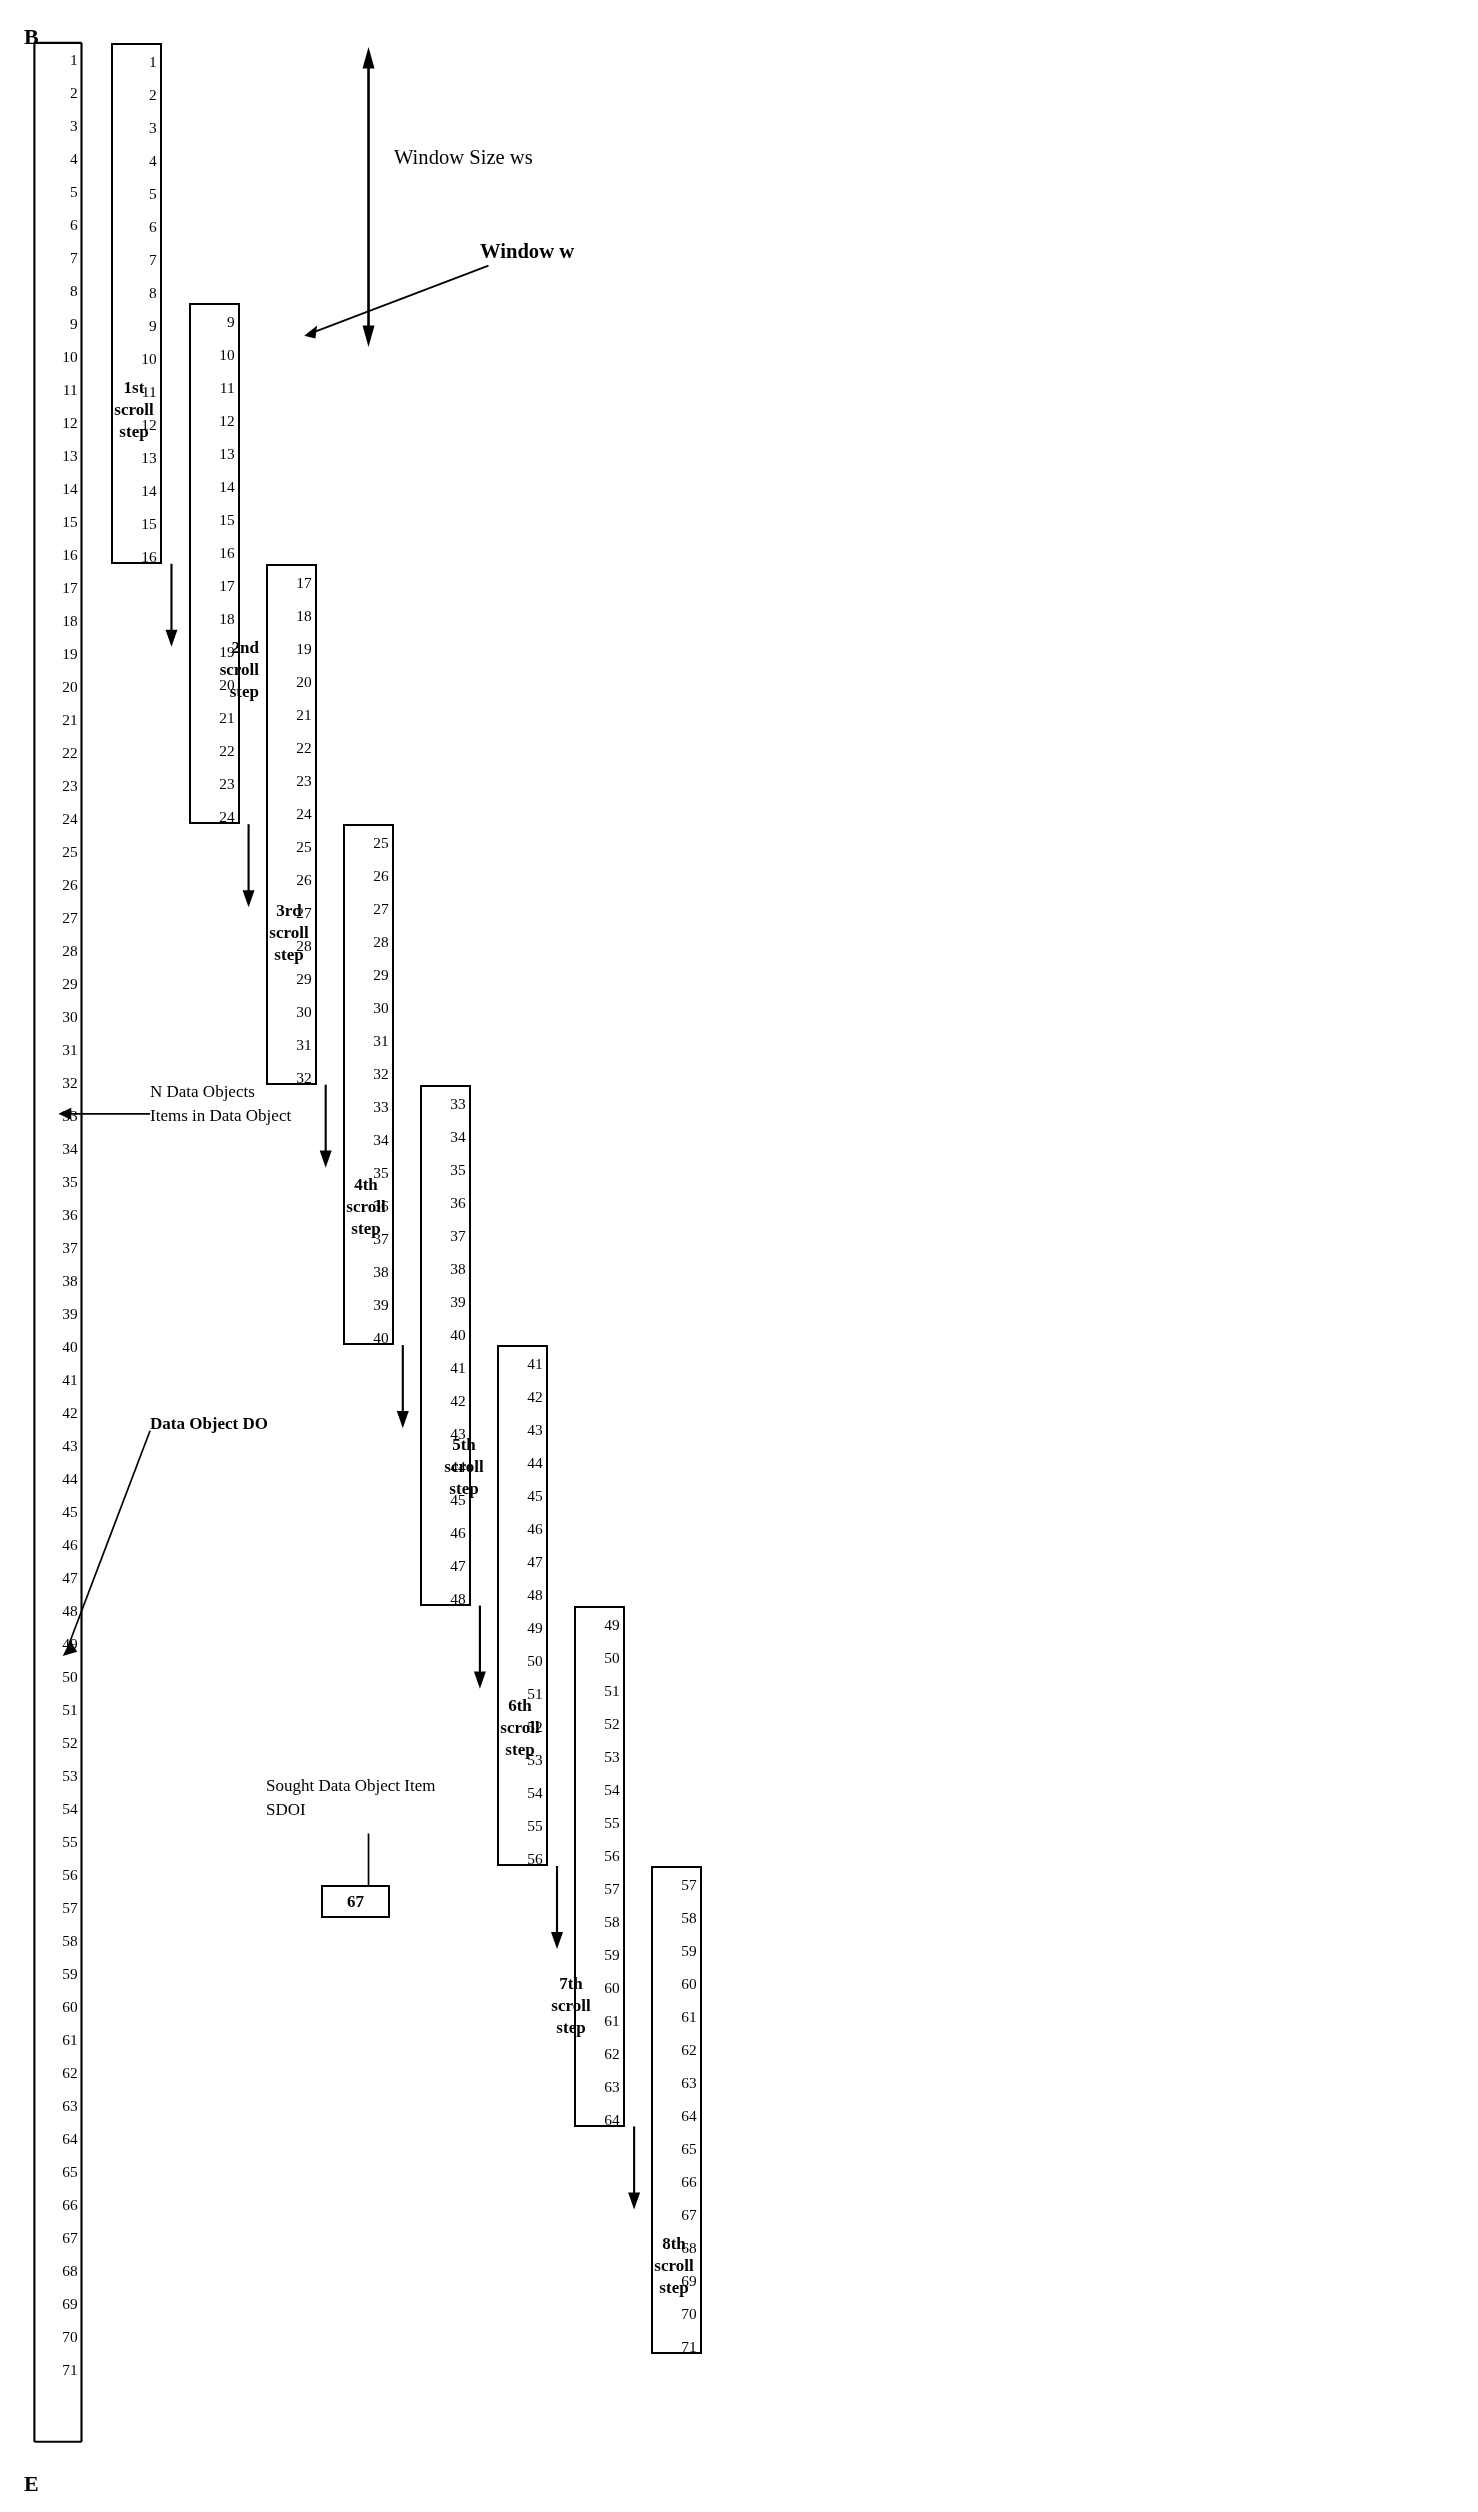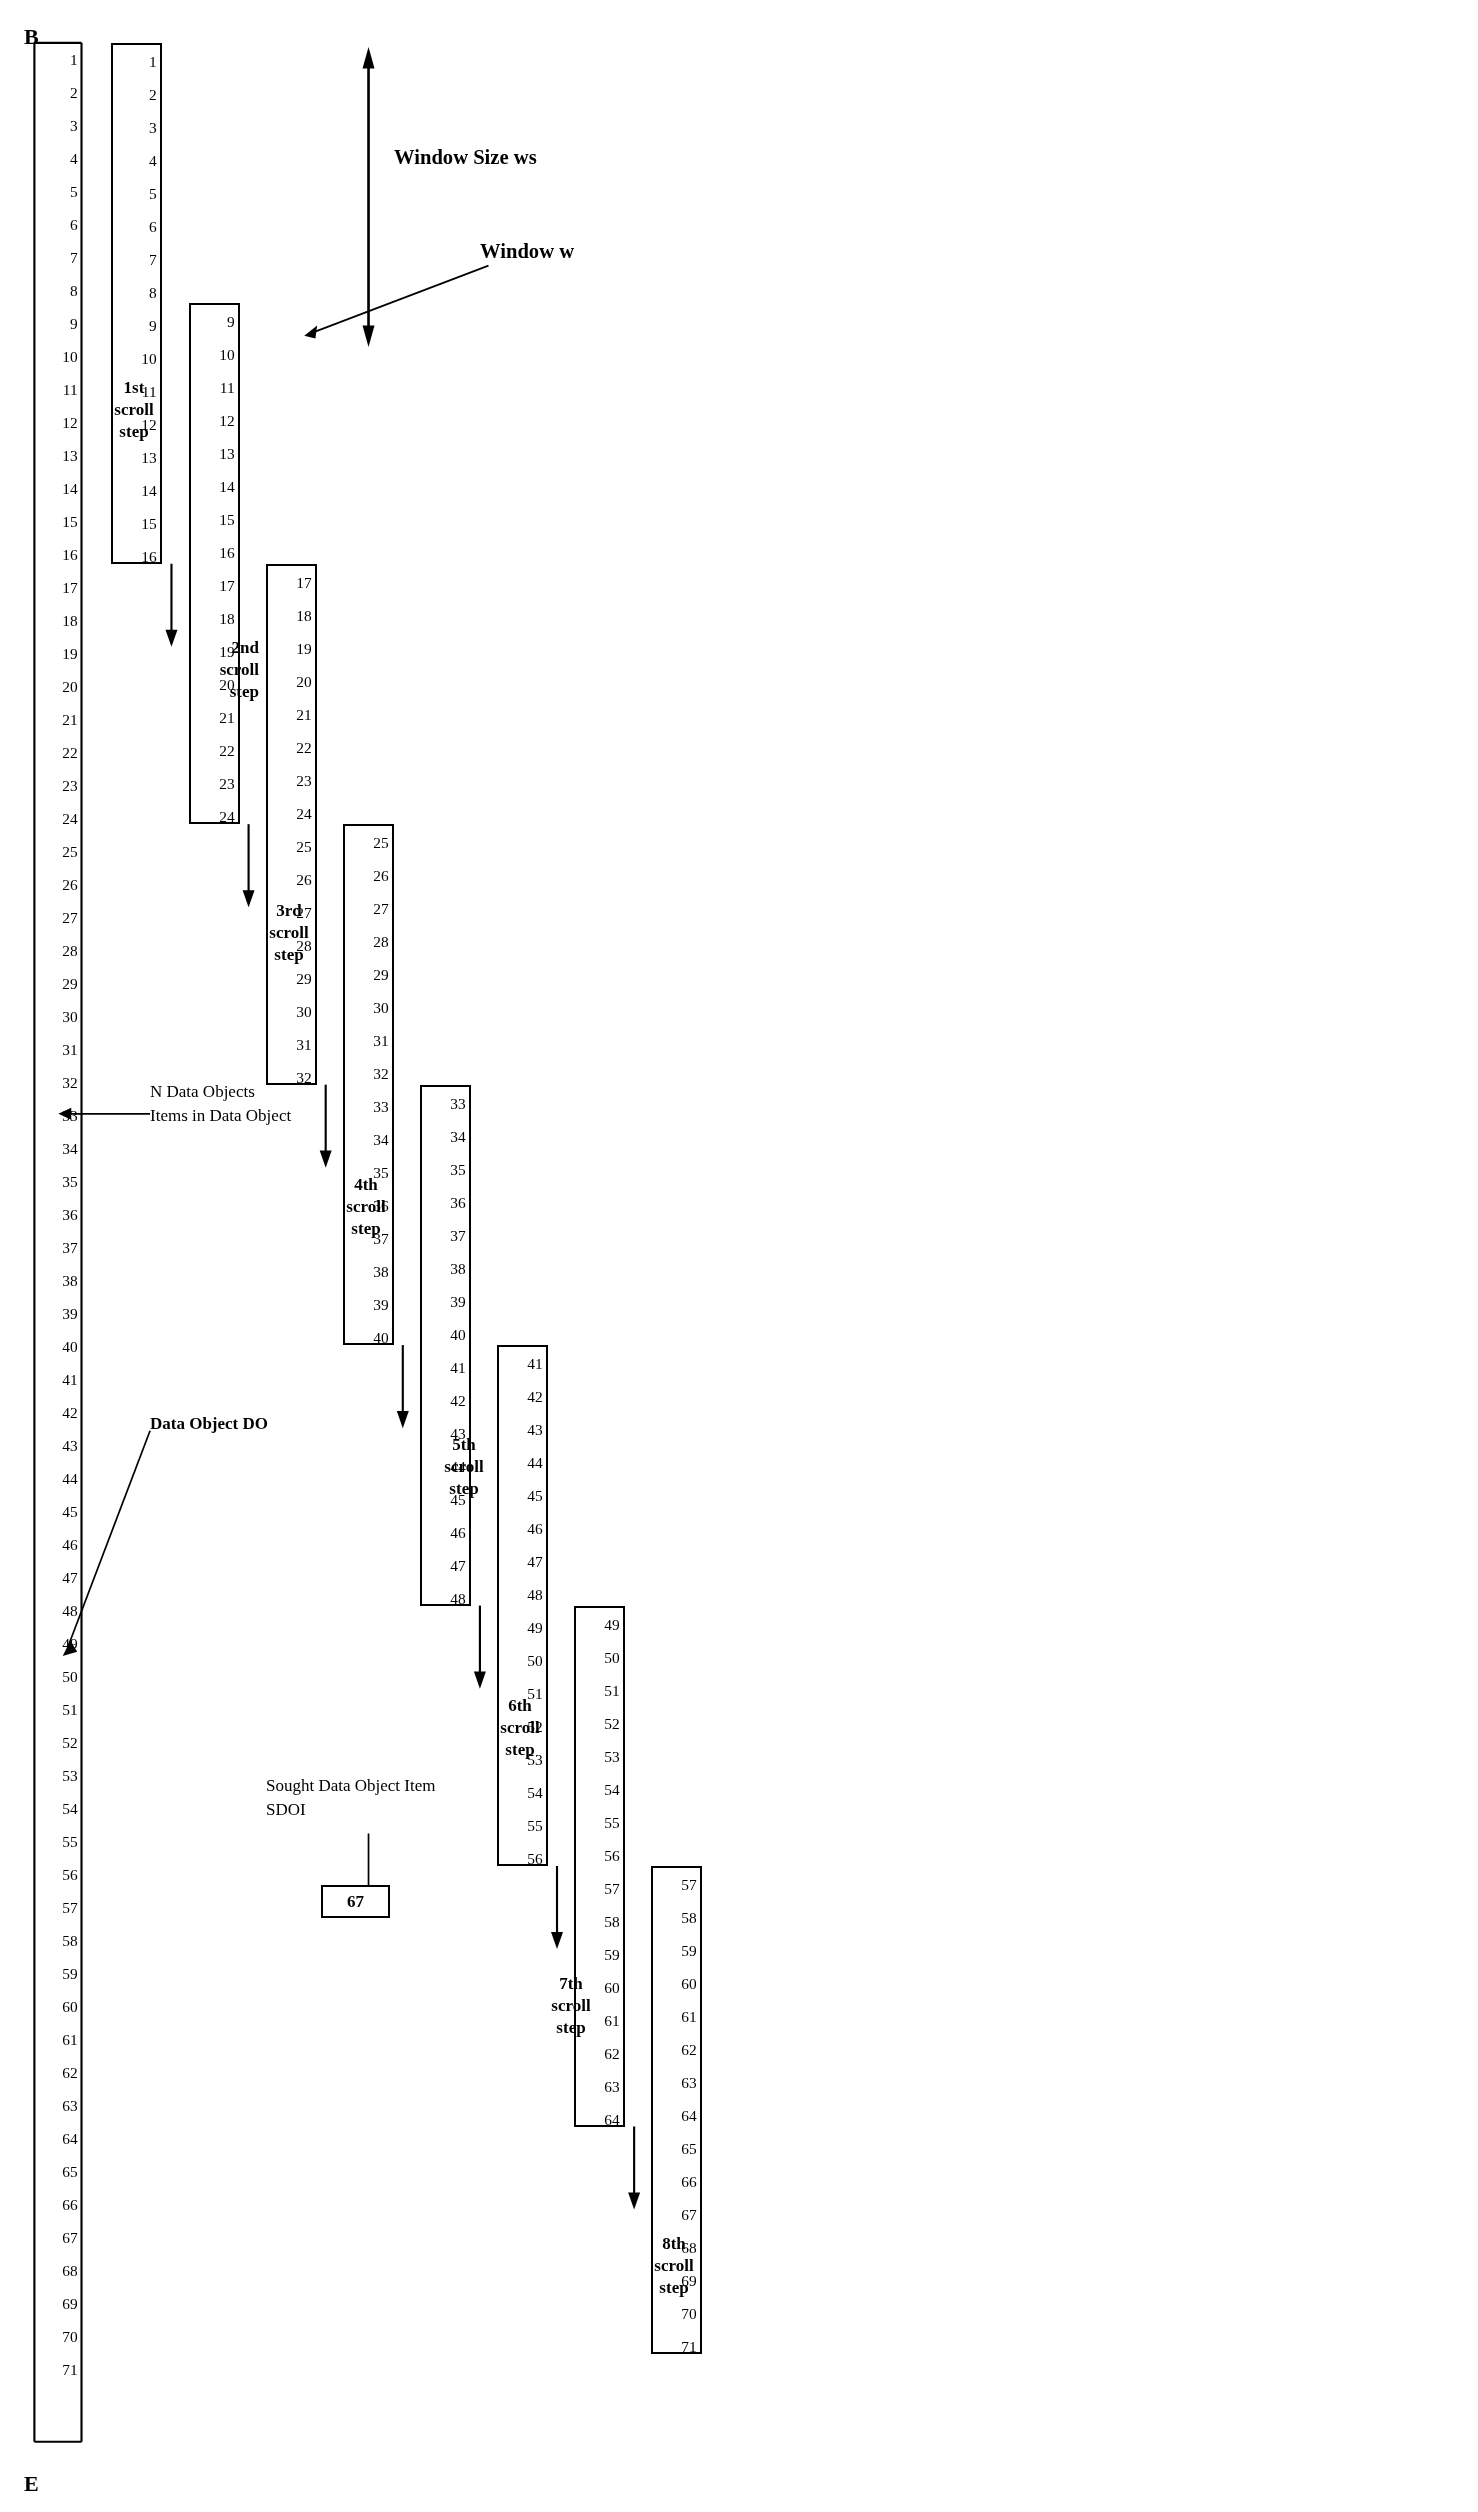--- a/index.html
+++ b/index.html
@@ -370,21 +370,21 @@
         <div class="witem">65</div>
         <div class="witem">66</div>
         <div class="witem">67</div>
         <div class="witem">68</div>
         <div class="witem">69</div>
         <div class="witem">70</div>
         <div class="witem">71</div>
       </div>
   </div>
 
-  <div style="position:absolute; left:394px; top:146px; font-size:20.6px; font-weight:bold;">Window Size   ws</div>
+  <div style="position:absolute; left:394px; top:146px; font-size:20.6px; font-weight:normal;">Window Size   ws</div>
 
   <div style="position:absolute; left:480px; top:240px; font-size:20.6px; font-weight:bold;">Window   w</div>
 
   <div class="scroll-label" style="left:87px; top:377px; width:94px;">1st<br>scroll<br>step</div>
 
   <div class="scroll-label" style="left:165px; top:637px; width:94px;text-align:right;">2nd<br>scroll<br>step</div>
 
   <div class="scroll-label" style="left:242px; top:900px; width:94px;">3rd<br>scroll<br>step</div>
 
   <div class="scroll-label" style="left:319px; top:1174px; width:94px;">4th<br>scroll<br>step</div>

